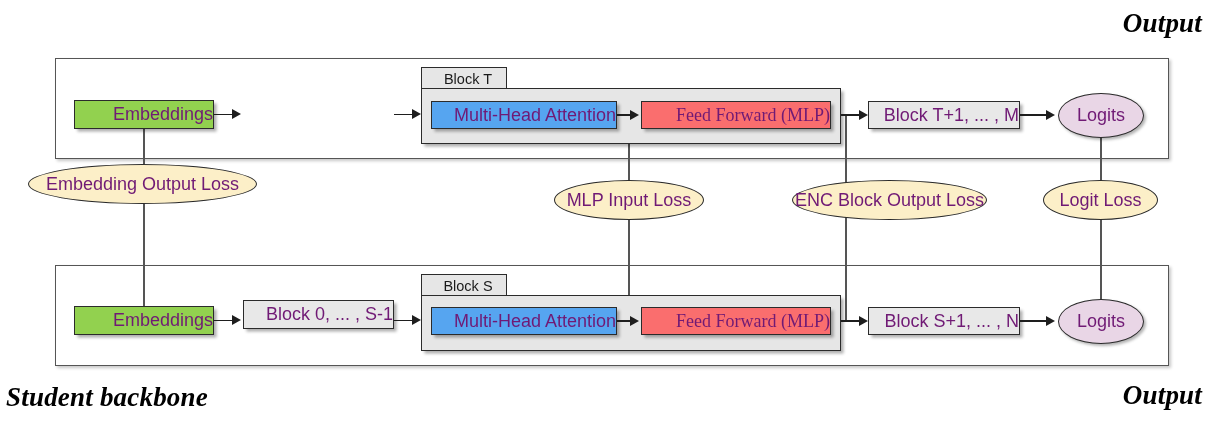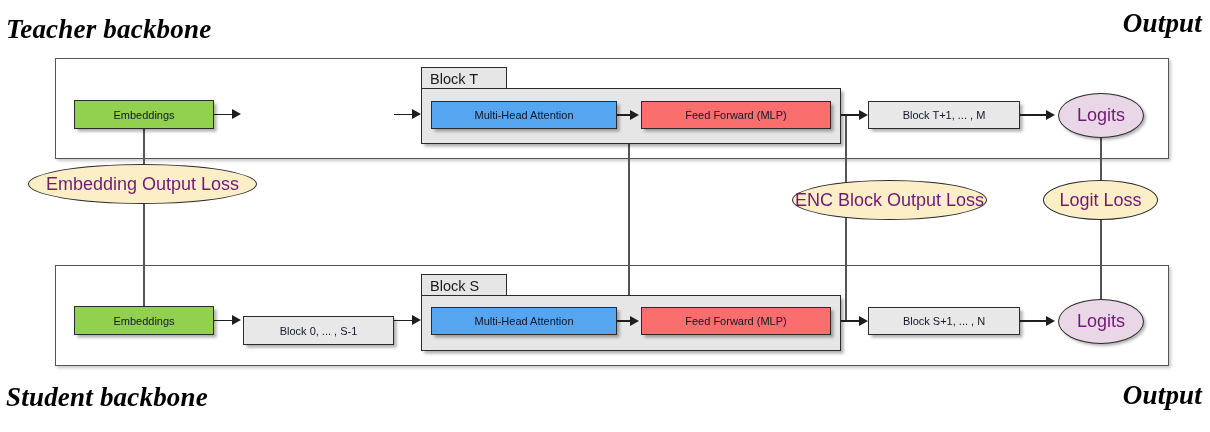--- a/index.html
+++ b/index.html
@@ -39,30 +39,30 @@
     box-shadow: 2px 2px 3px rgba(0,0,0,0.22);
   }
 
   
   .node {
     position: absolute;
     box-sizing: border-box;
     border: 1.6px solid #2b2b2b;
     display: flex;
     align-items: center;
-    justify-content: center;
-    font-size: 11px;
-    color: #0f172a;
+    justify-content: flex-end;
+    font-size: 18px;
+    color: #701a75;
     white-space: nowrap;
     box-shadow: 2.5px 2.5px 3px rgba(0,0,0,0.33);
   }
   .n-green { background: #92D14F; }
   .n-grey  { background: #E8E8E8; }
   .n-blue  { background: #56A5F0; }
-  .n-red   { background: #FA6E6E; }
+  .n-red   { background: #FA6E6E; font-family: Liberation Serif, serif; }
 
   
   .blockbox {
     position: absolute;
     box-sizing: border-box;
     background: #E6E6E6;
     border: 1.6px solid #2b2b2b;
     box-shadow: 2.5px 2.5px 3px rgba(0,0,0,0.33);
   }
   .blocktab {
@@ -70,20 +70,21 @@
     box-sizing: border-box;
     background: #E6E6E6;
     border: 1.6px solid #2b2b2b;
     border-bottom: none;
     display: flex;
     align-items: center;
     padding-left: 8px;
     font-size: 14.5px;
     color: #1a1a1a;
     white-space: nowrap;
+    justify-content: center;
   }
 
   
   .ellipse {
     position: absolute;
     box-sizing: border-box;
     border: 1.8px solid #2b2b2b;
     border-radius: 50%;
     display: flex;
     align-items: center;
@@ -116,21 +117,20 @@
   }
   .z-top { z-index: 5; }
   .z-mid { z-index: 3; }
   .z-low { z-index: 1; }
 </style>
 </head>
 <body>
 
 <div id="root">
 
-  <div class="hdr" id="title-teacher">Teacher backbone</div>
   <div class="hdr" id="title-student">Student backbone</div>
   <div class="hdr" id="out-top">Output</div>
   <div class="hdr" id="out-bottom">Output</div>
 
   <div class="frame z-low" style="left:55px; top:58px; width:1114px; height:101px;"></div>
 
   <div class="frame z-low" style="left:55px; top:265px; width:1114px; height:101px;"></div>
 
   <div class="blocktab z-mid" style="left:421px; top:67px; width:86px; height:22px;">
     <span>Block T</span>
@@ -175,21 +175,21 @@
 
   <div class="blocktab z-mid" style="left:421px; top:274px; width:86px; height:22px;">
     <span>Block S</span>
   </div>
   <div class="blockbox z-mid" style="left:421px; top:295px; width:420px; height:56px;"></div>
 
   <div class="node n-green z-top" style="left:74px; top:306px; width:140px; height:29px;">
     <span>Embeddings</span>
   </div>
 
-  <div class="node n-grey z-top" style="left:243px; top:316px; width:151px; height:29px;">
+  <div class="node n-grey z-top" style="left:243px; top:300px; width:151px; height:29px;">
     <span>Block 0, ... , S-1</span>
   </div>
 
   <div class="node n-blue z-top" style="left:431px; top:307px; width:186px; height:28px;">
     <span>Multi-Head Attention</span>
   </div>
 
   <div class="node n-red z-top" style="left:641px; top:307px; width:190px; height:28px;">
     <span>Feed Forward (MLP)</span>
   </div>
@@ -222,20 +222,23 @@
   <div class="vline z-low" style="left:628px; top:114px; height:207px;"></div>
 
   <div class="vline z-low" style="left:845px; top:114px; height:207px;"></div>
 
   <div class="vline z-low" style="left:1100px; top:136px; height:166px;"></div>
 
   <div class="ellipse e-loss z-top" style="left:28px; top:164px; width:229px; height:40px;">
     <span>Embedding Output Loss</span>
   </div>
 
+  <div class="ellipse e-loss z-top" style="left:554px; top:180px; width:150px; height:40px;">
+    <span>MLP Input Loss</span>
+  </div>
 
   <div class="ellipse e-loss z-top" style="left:792px; top:180px; width:195px; height:40px;">
     <span>ENC Block Output Loss</span>
   </div>
 
   <div class="ellipse e-loss z-top" style="left:1043px; top:180px; width:115px; height:40px;">
     <span>Logit Loss</span>
   </div>
 
 </div>

